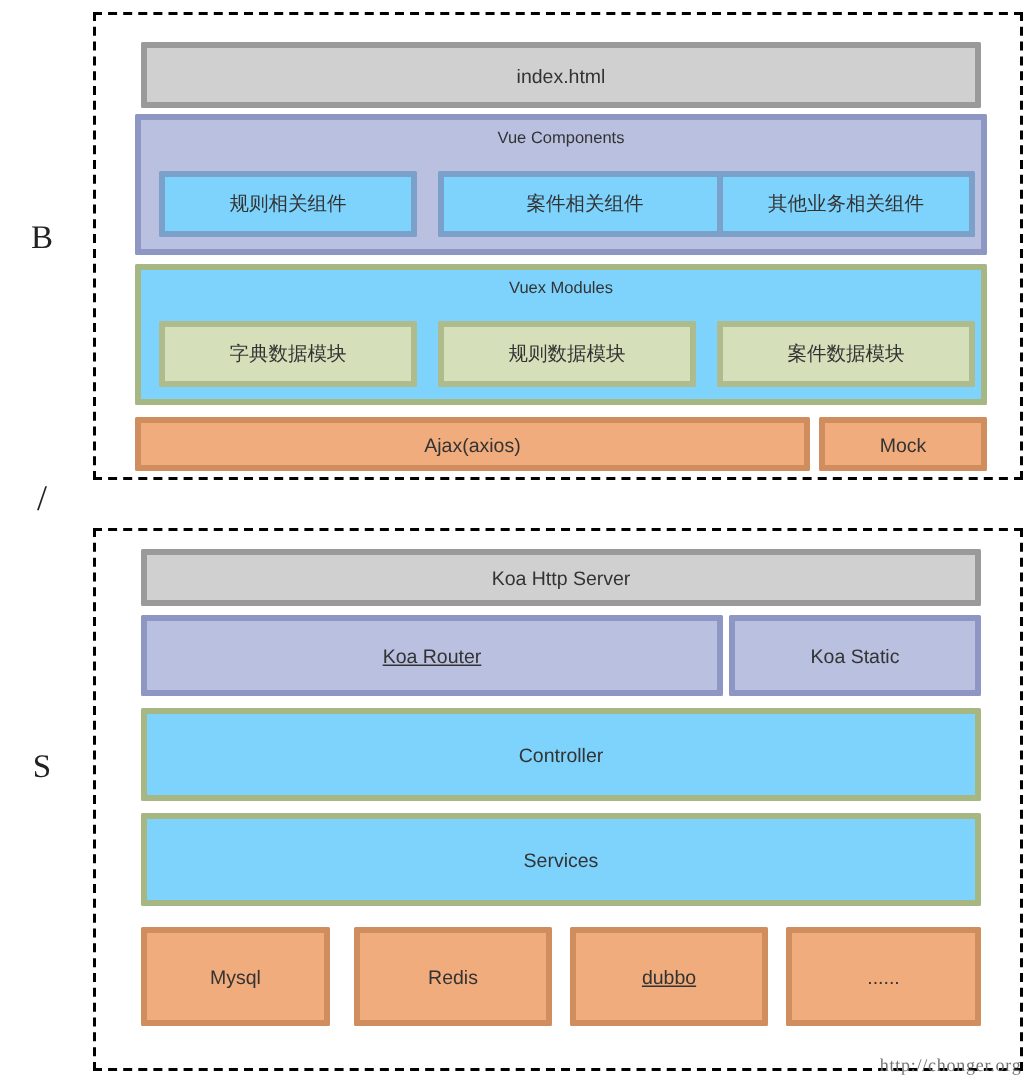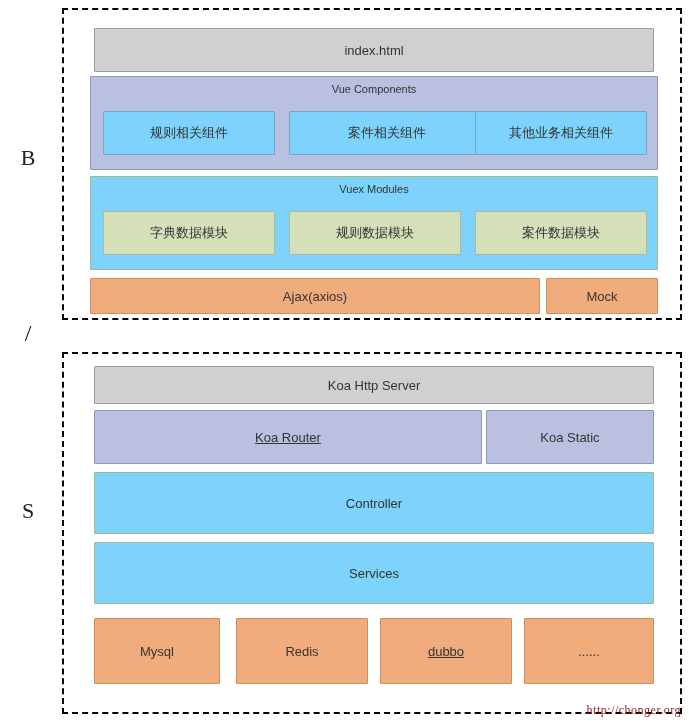--- a/index.html
+++ b/index.html
@@ -51,21 +51,21 @@
     left: 62px;
     top: 352px;
     width: 620px;
     height: 362px;
   }
 
   
   .box {
     position: absolute;
     box-sizing: border-box;
-    border: 1px solid #14532d;
+    border: 4px solid #14532d;
     display: flex;
     align-items: center;
     justify-content: center;
     font-size: 13px;
     text-align: center;
     border-radius: 1px;
   }
   .box-gray {
     background: #d0d0d0;
     border-color: #9a9a9a;
@@ -97,21 +97,21 @@
     left: 0;
     text-align: center;
     font-size: 11px;
     color: #333333;
   }
   .watermark {
     position: absolute;
     right: 8px;
     bottom: 4px;
     font-size: 12px;
-    color: #7f1d1d;
+    color: #737373;
     font-family: "Liberation Serif", serif;
     letter-spacing: 0.5px;
     margin-top: 16px;
   }
 </style>
 </head>
 <body>
 
 <div class="diagram">
 

